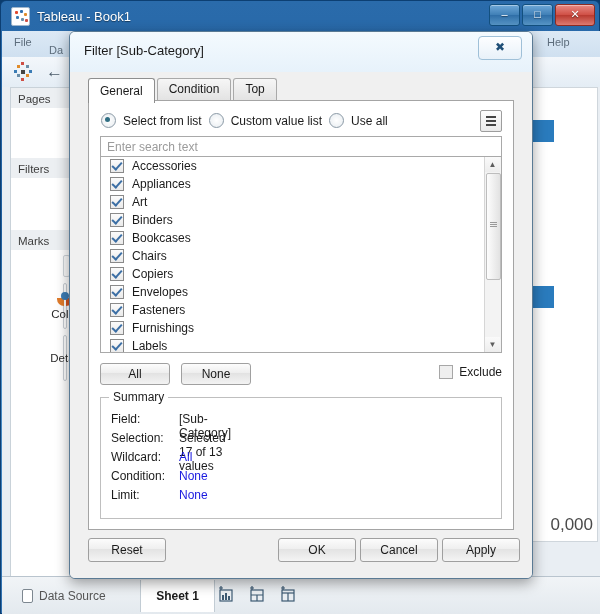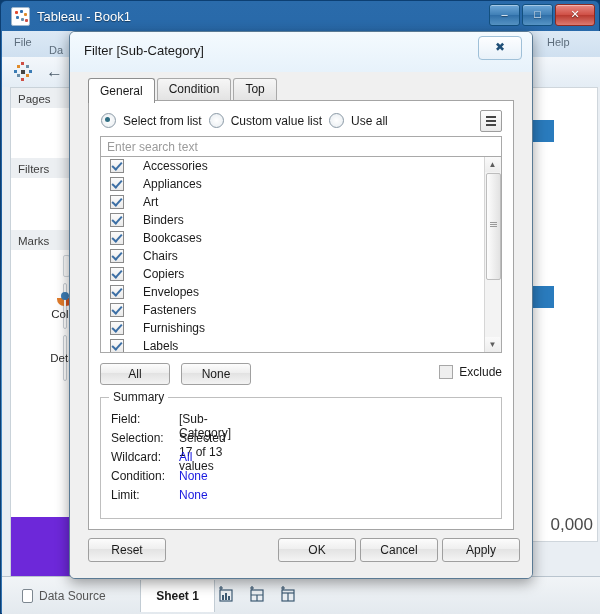--- a/index.html
+++ b/index.html
@@ -55,21 +55,21 @@
   .tb-logo{position:absolute;left:12px;top:5px;width:20px;height:20px;}
   .tb-logo .d{position:absolute;display:block;}
   .tb-back{position:absolute;left:44px;top:7px;color:#4a5a69;font-size:17px;line-height:16px;}
   
   .workspace{
     position:absolute;left:1px;top:86px;width:598px;height:489px;
     background:#e9eef3;
   }
   .sidebar{
     position:absolute;left:8px;top:0px;width:62px;height:506px;
-    background:#6d28d9;border:1px solid #c9d2d9;box-sizing:border-box;
+    background:#ffffff;border:1px solid #c9d2d9;box-sizing:border-box;
   }
   .card{position:absolute;left:0;width:60px;background:#fff;border-bottom:1px solid #d2d8de;}
   .card .chead{font-size:11.5px;color:#3c3c3c;padding:5px 0 3px 7px;background:#eceff2;}
   .card .cbody{background:#fff;padding-left:46px;}
   .mk-pill{
     margin:5px 4px 0 6px;height:20px;background:#fbfbfb;border:1px solid #cfd5da;
     border-radius:2px;display:flex;align-items:center;gap:4px;padding-left:5px;
     font-size:11.5px;color:#2a2a2a;overflow:hidden;white-space:nowrap;
   }
   .bar-ico{display:flex;align-items:flex-end;gap:1px;height:10px;}
@@ -151,21 +151,21 @@
   .listbtn i{display:block;width:10px;height:2px;background:#444;}
   .searchbox{
     position:absolute;left:11px;top:35px;right:11px;height:20px;
     border:1px solid #a9a9a9;border-bottom:none;background:#fff;box-sizing:border-box;
   }
   .searchbox span{position:absolute;left:6px;top:3px;font-size:12px;color:#9b9b9b;}
   .listbox{
     position:absolute;left:11px;top:55px;right:11px;height:197px;
     border:1px solid #a9a9a9;background:#fff;box-sizing:border-box;overflow:hidden;
   }
-  .lrow{height:18px;display:flex;align-items:center;gap:19px;padding-left:9px;font-size:12px;color:#1b1b1b;}
+  .lrow{height:18px;display:flex;align-items:center;gap:8px;padding-left:9px;font-size:12px;color:#1b1b1b;}
   .cbx{
     width:12px;height:12px;border:1px solid #8a8a8a;background:linear-gradient(180deg,#fbfbfb,#eaeaea);
     position:relative;flex:none;
   }
   .cbx.on::after{
     content:"";position:absolute;left:3px;top:0px;width:4px;height:8px;
     border:solid #3c6fa5;border-width:0 2px 2px 0;transform:rotate(42deg);
   }
   .scroll{
     position:absolute;right:0;top:0;width:16px;bottom:0;background:#f3f3f3;border-left:1px solid #d6d6d6;

